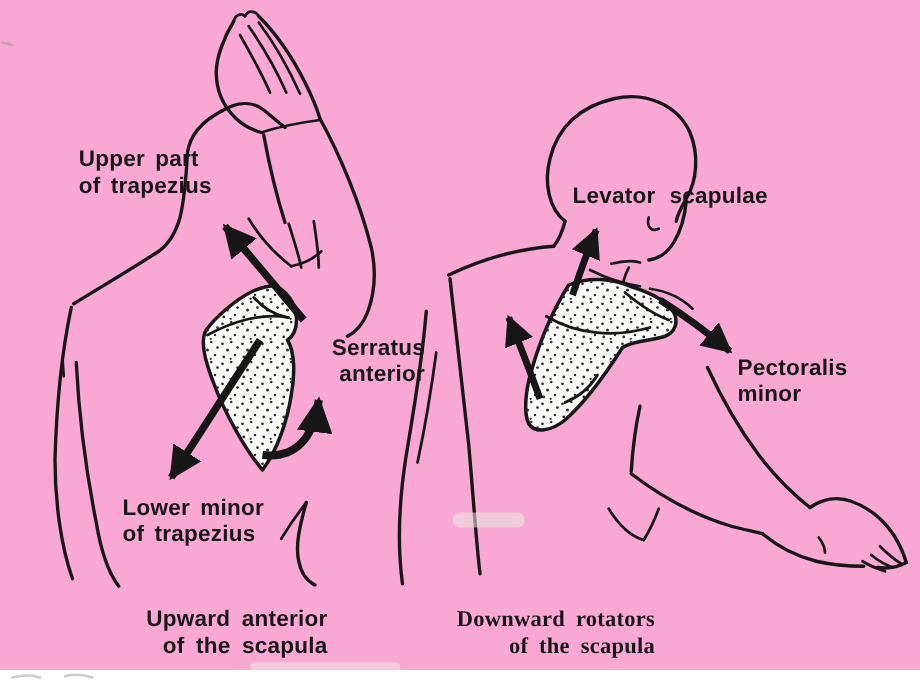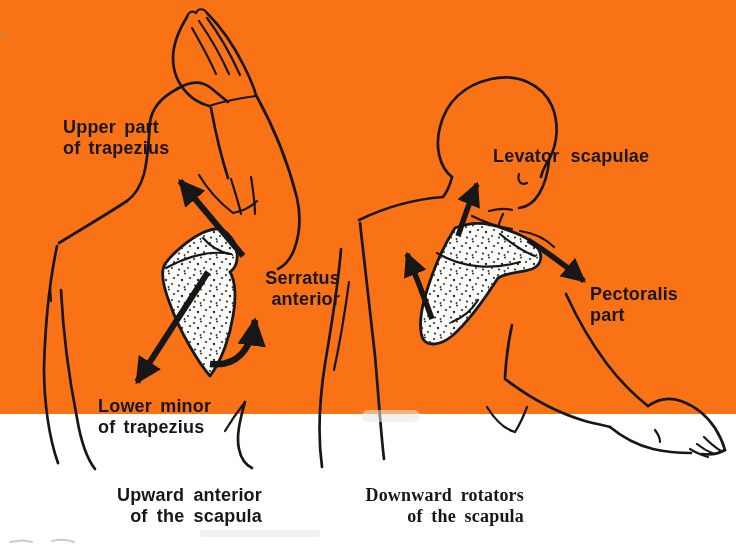--- a/index.html
+++ b/index.html
@@ -1,19 +1,19 @@
 <!DOCTYPE html>
 <html><head>
 <meta charset="utf-8">
 <style>
   html,body{margin:0;padding:0;}
   body{width:736px;height:548px;overflow:hidden;}
   .stage{
-    position:relative;width:736px;height:414px;
-    background:#f97316;
+    position:relative;width:736px;height:536px;
+    background:#f9a8d4;
     font-family:"Liberation Sans", sans-serif;
   }
   .stage svg{position:absolute;left:0;top:0;}
   .lbl{
     position:absolute;
     font-family:"Liberation Sans", sans-serif;
     font-weight:700;
     font-size:18px;line-height:21px;
     color:#171717;
     white-space:pre-line;
@@ -153,25 +153,25 @@
 
   <div class="lbl" style="left:63px;top:117px;">Upper part
 of trapezius</div>
 
   <div class="lbl cap" style="left:236px;top:268px;width:104px;">Serratus
 anterior</div>
 
   <div class="lbl" style="left:98px;top:396px;">Lower minor
 of trapezius</div>
 
-  <div class="lbl" style="left:458px;top:146px;word-spacing:6px;margin-left:35px;">Levator scapulae</div>
+  <div class="lbl" style="left:458px;top:146px;word-spacing:6px;">Levator scapulae</div>
 
 
   <div class="lbl" style="left:590px;top:284px;">Pectoralis
-part</div>
+minor</div>
 
   <div class="lbl cap" style="left:58px;top:485px;width:204px;word-spacing:4px;">Upward anterior
 of the scapula</div>
 
   <div class="lbl cap" style="left:320px;top:485px;width:204px;word-spacing:4px;font-family:Liberation Serif, serif;">Downward rotators
 of the scapula</div>
 
 </div>
 
 </body></html>

